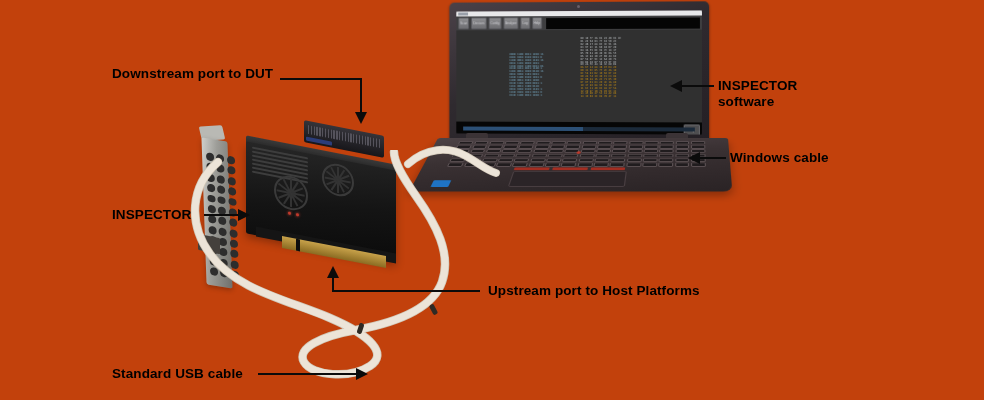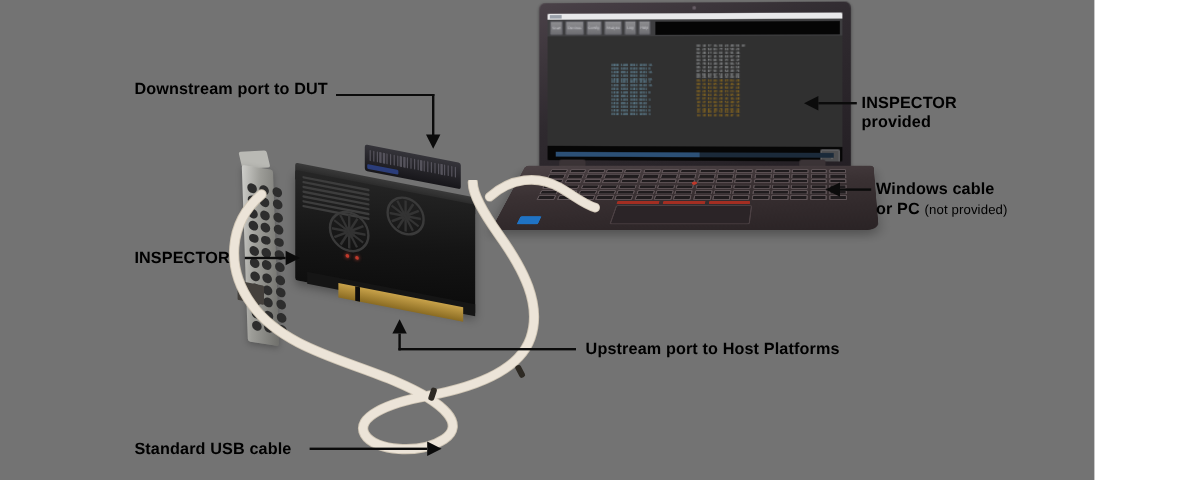--- a/index.html
+++ b/index.html
@@ -1,21 +1,21 @@
 <!DOCTYPE html>
 <html><head>
 <meta charset="utf-8">
 <style>
   html,body{margin:0;padding:0;background:#ffffff;}
   body{
     width:1000px;height:400px;
     font-family:"Liberation Sans", sans-serif;
     overflow:hidden;position:relative;
   }
-  #stage{position:absolute;left:0;top:0;width:912px;height:400px;background:#737373;}
+  #stage{position:absolute;left:0;top:0;width:984px;height:400px;background:#c2410c;}
   .lbl{
     position:absolute;font-weight:bold;color:#000;
     font-size:13.5px;line-height:16px;letter-spacing:.1px;
     white-space:nowrap;
   }
   .lbl .sub{font-weight:normal;font-size:11px;}
   .line-h{position:absolute;background:#0b0b0b;height:2px;}
   .line-v{position:absolute;background:#0b0b0b;width:2px;}
   .arrow{position:absolute;width:0;height:0;}
   .arrow.left{border-top:6px solid transparent;border-bottom:6px solid transparent;border-right:12px solid #0b0b0b;}
@@ -500,31 +500,27 @@
 
   <div class="lbl" style="left:112px;top:66px;">Downstream port to DUT</div>
   <div class="line-h" style="left:280px;top:78px;width:82px;"></div>
   <div class="line-v" style="left:360px;top:78px;height:36px;"></div>
   <div class="arrow down" style="left:355px;top:112px;"></div>
 
   <div class="arrow left" style="left:670px;top:80px;"></div>
   <div class="line-h" style="left:682px;top:85px;width:32px;"></div>
   <div class="lbl" style="left:718px;top:78px;">
     <div>INSPECTOR</div>
-    <div>provided</div>
+    <div>software</div>
   </div>
 
   <div class="arrow left" style="left:688px;top:152px;"></div>
   <div class="line-h" style="left:700px;top:157px;width:26px;"></div>
   <div class="lbl" style="left:730px;top:150px;">
     <div>Windows cable</div>
-    <div>
-      <span>or PC</span>
-      <span class="sub">(not provided)</span>
-    </div>
   </div>
 
   <div class="lbl" style="left:112px;top:207px;">INSPECTOR</div>
   <div class="line-h" style="left:204px;top:214px;width:34px;"></div>
   <div class="arrow right" style="left:238px;top:209px;"></div>
 
   <div class="arrow up" style="left:327px;top:266px;"></div>
   <div class="line-v" style="left:332px;top:278px;height:14px;"></div>
   <div class="line-h" style="left:332px;top:290px;width:148px;"></div>
   <div class="lbl" style="left:488px;top:283px;">Upstream port to Host Platforms</div>

